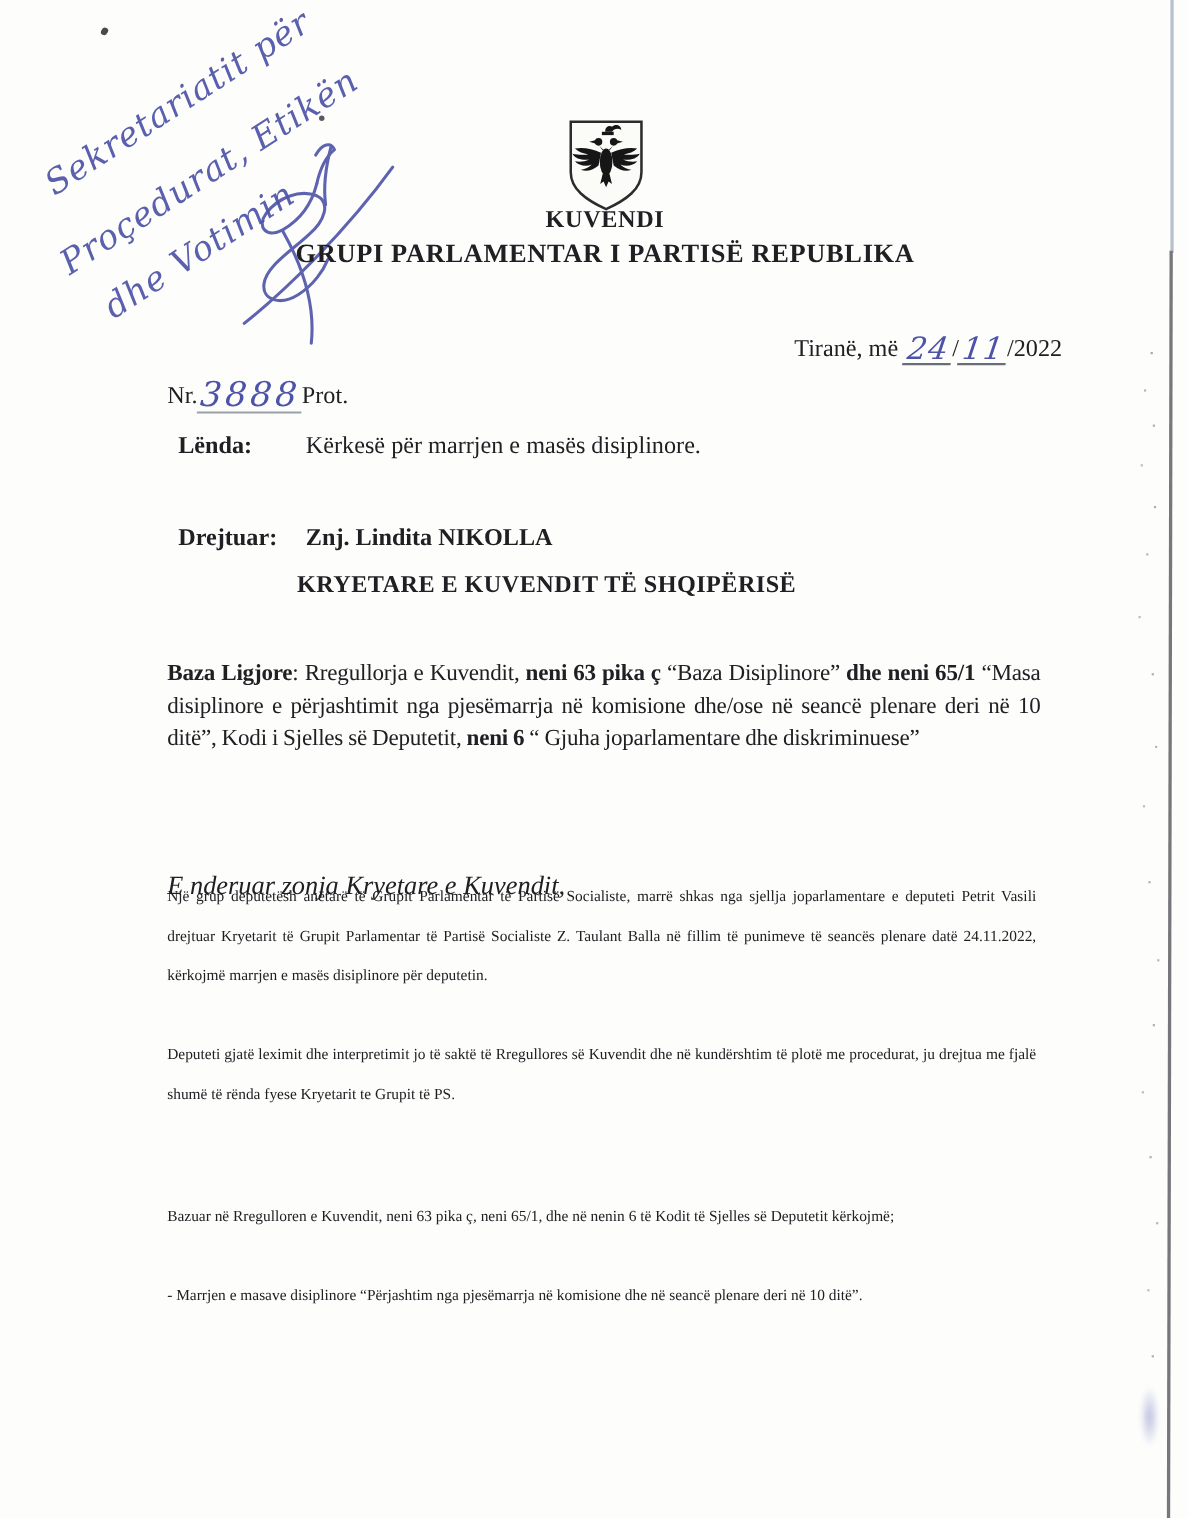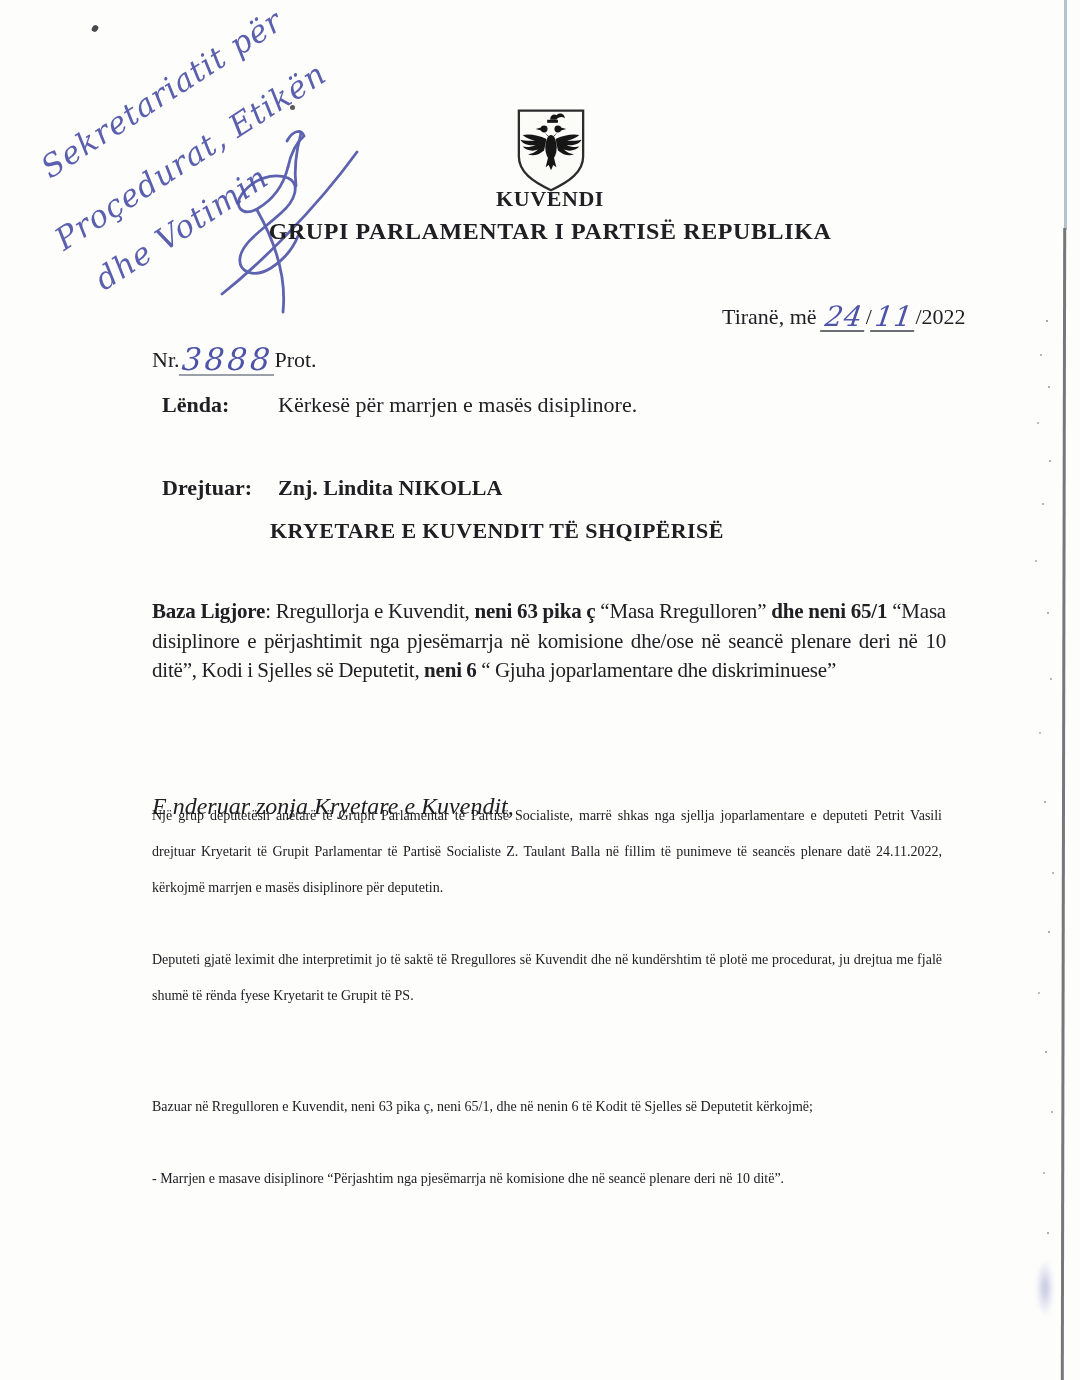--- a/index.html
+++ b/index.html
@@ -157,21 +157,21 @@
     <span class="value-col">Kërkesë për marrjen e masës disiplinore.</span>
   </div>
 
   <div class="addr-row">
     <span class="label-col">Drejtuar:</span>
     <span class="value-col addr-name">Znj. Lindita NIKOLLA</span>
     <span class="addr-title">KRYETARE E KUVENDIT TË SHQIPËRISË</span>
   </div>
 
   <div class="para legal">
-    <b>Baza Ligjore</b><span>: Rregullorja e Kuvendit, </span><b>neni 63 pika ç</b><span> “Masa Rregulloren” </span><b>dhe neni 65/1</b><span> “Masa disiplinore e përjashtimit nga pjesëmarrja në komisione dhe/ose në seancë plenare deri në 10 ditë”, Kodi i Sjelles së Deputetit, </span><b>neni 6</b><span> “ Gjuha joparlamentare dhe diskriminuese”</span>
+    <b>Baza Ligjore</b><span>: Rregullorja e Kuvendit, </span><b>neni 63 pika ç</b><span> “Baza Disiplinore” </span><b>dhe neni 65/1</b><span> “Masa disiplinore e përjashtimit nga pjesëmarrja në komisione dhe/ose në seancë plenare deri në 10 ditë”, Kodi i Sjelles së Deputetit, </span><b>neni 6</b><span> “ Gjuha joparlamentare dhe diskriminuese”</span>
   </div>
 
   <div class="para salutation">E nderuar zonja Kryetare e Kuvendit,</div>
 
   <div class="para p1">Një grup deputetësh anëtarë të Grupit Parlamentar të Partisë Socialiste, marrë shkas nga sjellja joparlamentare e deputeti Petrit Vasili drejtuar Kryetarit të Grupit Parlamentar të Partisë Socialiste Z. Taulant Balla në fillim të punimeve të seancës plenare datë 24.11.2022, kërkojmë marrjen e masës disiplinore për deputetin.</div>
   <div class="para p2">Deputeti gjatë leximit dhe interpretimit jo të saktë të Rregullores së Kuvendit dhe në kundërshtim të plotë me procedurat, ju drejtua me fjalë shumë të rënda fyese Kryetarit te Grupit të PS.</div>
   <div class="para p3">Bazuar në Rregulloren e Kuvendit, neni 63 pika ç, neni 65/1, dhe në nenin 6 të Kodit të Sjelles së Deputetit kërkojmë;</div>
   <div class="para p4">- Marrjen e masave disiplinore “Përjashtim nga pjesëmarrja në komisione dhe në seancë plenare deri në 10 ditë”.</div>
 
 </div>

